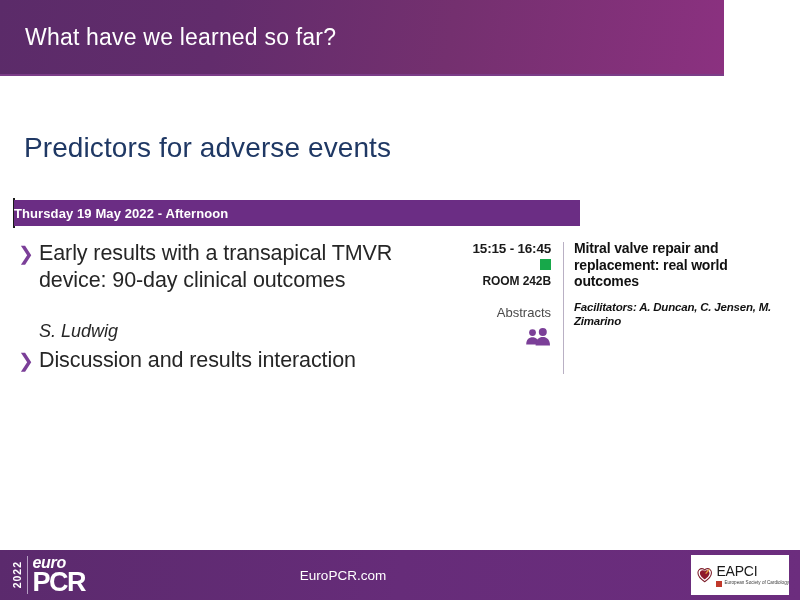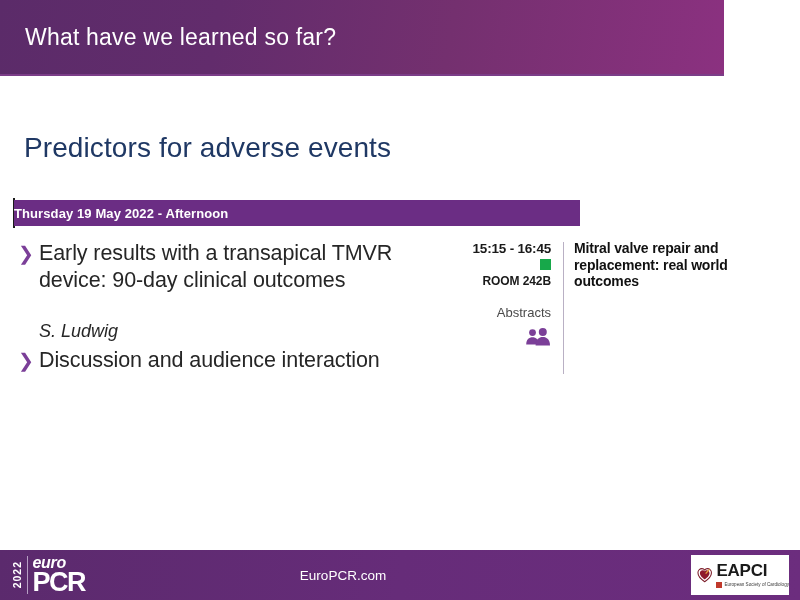--- a/index.html
+++ b/index.html
@@ -279,22 +279,22 @@
     height: 40px;
     background: #ffffff;
     display: flex;
     align-items: center;
     padding-left: 6px;
   }
   .eapci-text { line-height: 1; margin-left: 4px; }
   .eapci-name {
     display: block;
     color: #1a1a1a;
-    font-size: 17px;
-    font-weight: bold;
+    font-size: 14px;
+    font-weight: normal;
     letter-spacing: -0.2px;
   }
   .eapci-sub-row {
     display: flex;
     align-items: center;
     margin-top: 3px;
   }
   .eapci-sub-mark {
     width: 6px; height: 6px;
     background: #c0392b;
@@ -334,21 +334,21 @@
         <span class="chev">❯</span>
         <span class="talk-text">Early results with a transapical TMVR device: 90-day clinical outcomes</span>
       </div>
       <div class="talk-item">
         <span class="chev"></span>
         <span class="talk-speaker">S. Ludwig</span>
       </div>
 
       <div class="talk-item">
         <span class="chev">❯</span>
-        <span class="talk-text">Discussion and audience interaction</span>
+        <span class="talk-text">Discussion and results interaction</span>
       </div>
 
     </div>
 
     <div class="meta-col">
       <div class="meta-time">15:15 - 16:45</div>
       <div class="meta-square-row">
         <div class="meta-square"></div>
       </div>
       <div class="meta-room">ROOM 242B</div>
@@ -360,20 +360,21 @@
           <circle cx="17.8" cy="4.0" r="4.0" fill="#7b3f98"></circle>
           <path d="M10.6 17.4 C10.6 11.6 13.8 9.0 17.8 9.0 C21.8 9.0 25.0 11.6 25.0 17.4 Z" fill="#7b3f98"></path>
         </svg>
       </div>
     </div>
 
     <div class="col-divider"></div>
 
     <div class="info-col">
       <div class="info-title">Mitral valve repair and replacement: real world outcomes</div>
+      <div class="info-facilitators">Facilitators: A. Duncan, C. Jensen, M. Zimarino</div>
     </div>
 
   </div>
 </div>
 
 <div class="slide-footer"></div>
 
 <div class="footer-logo">
   <span class="footer-year">2022</span>
   <span class="footer-sep"></span>

